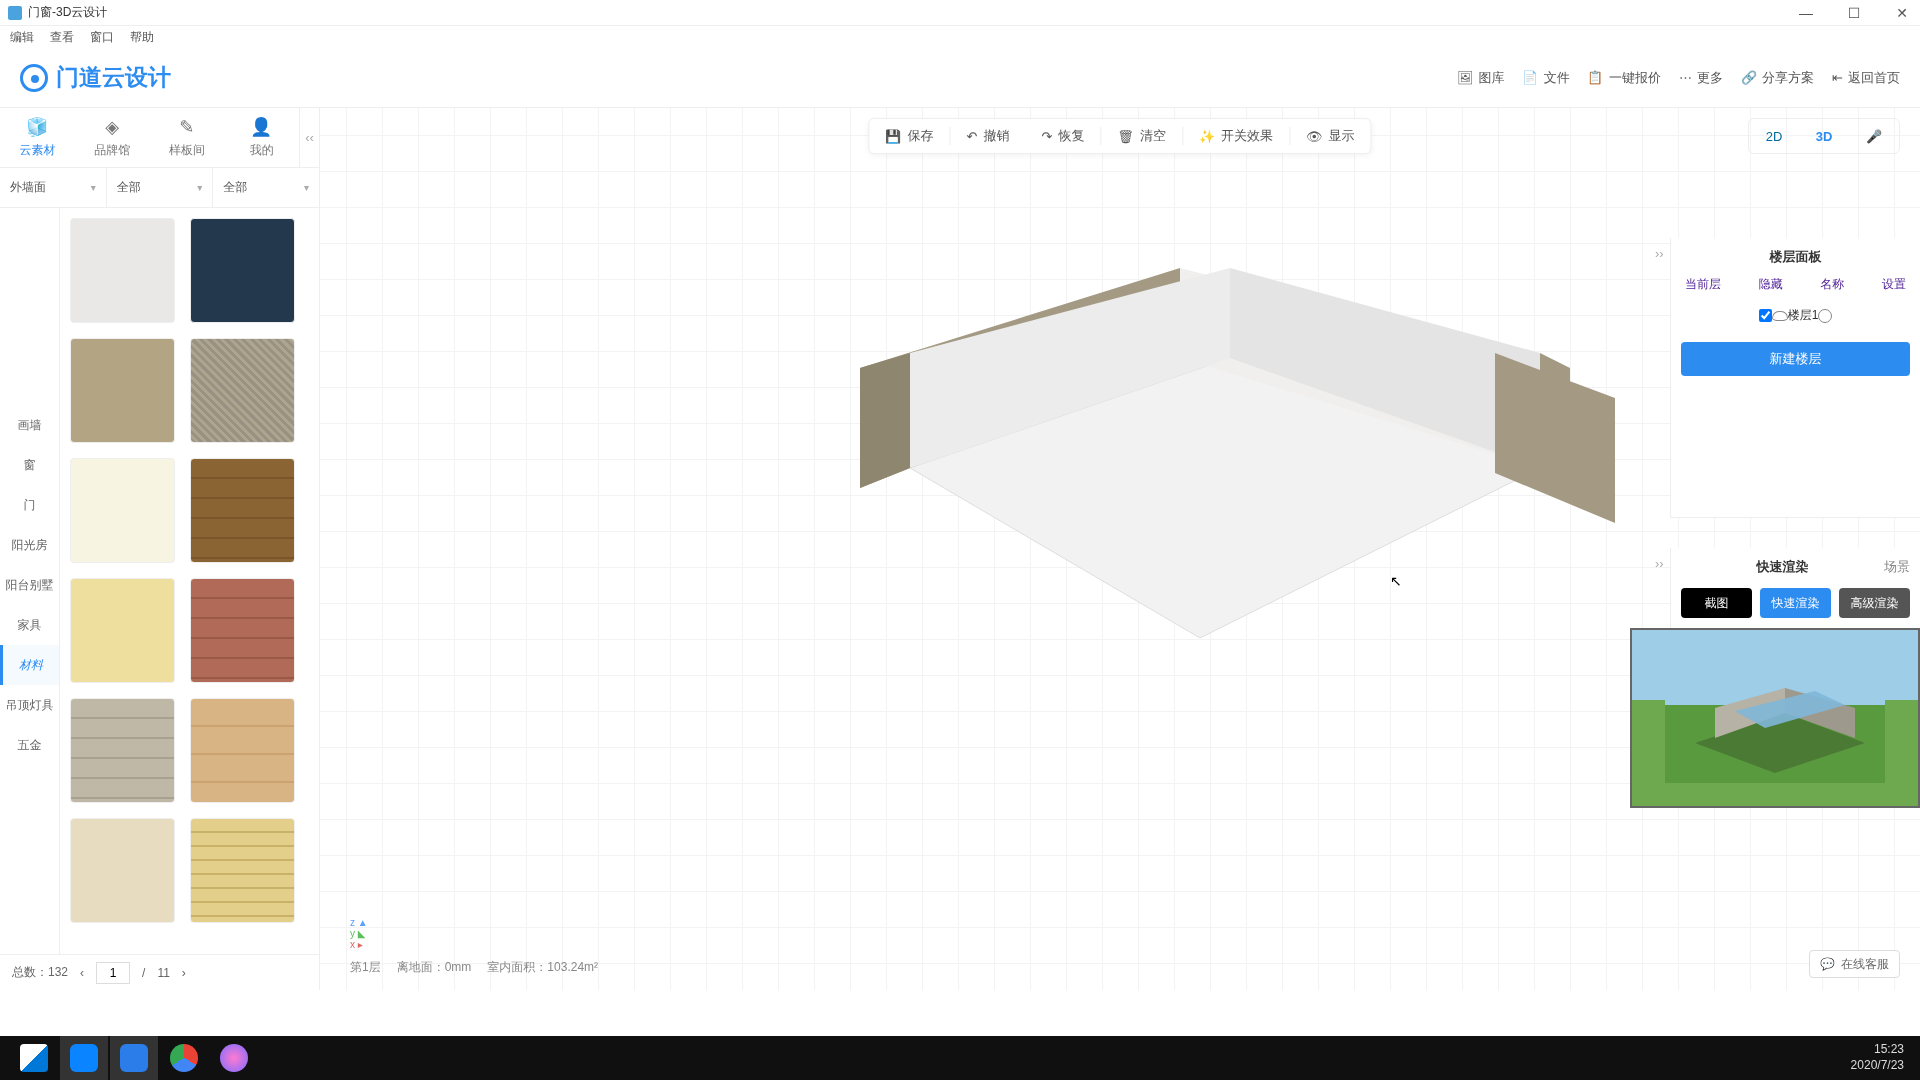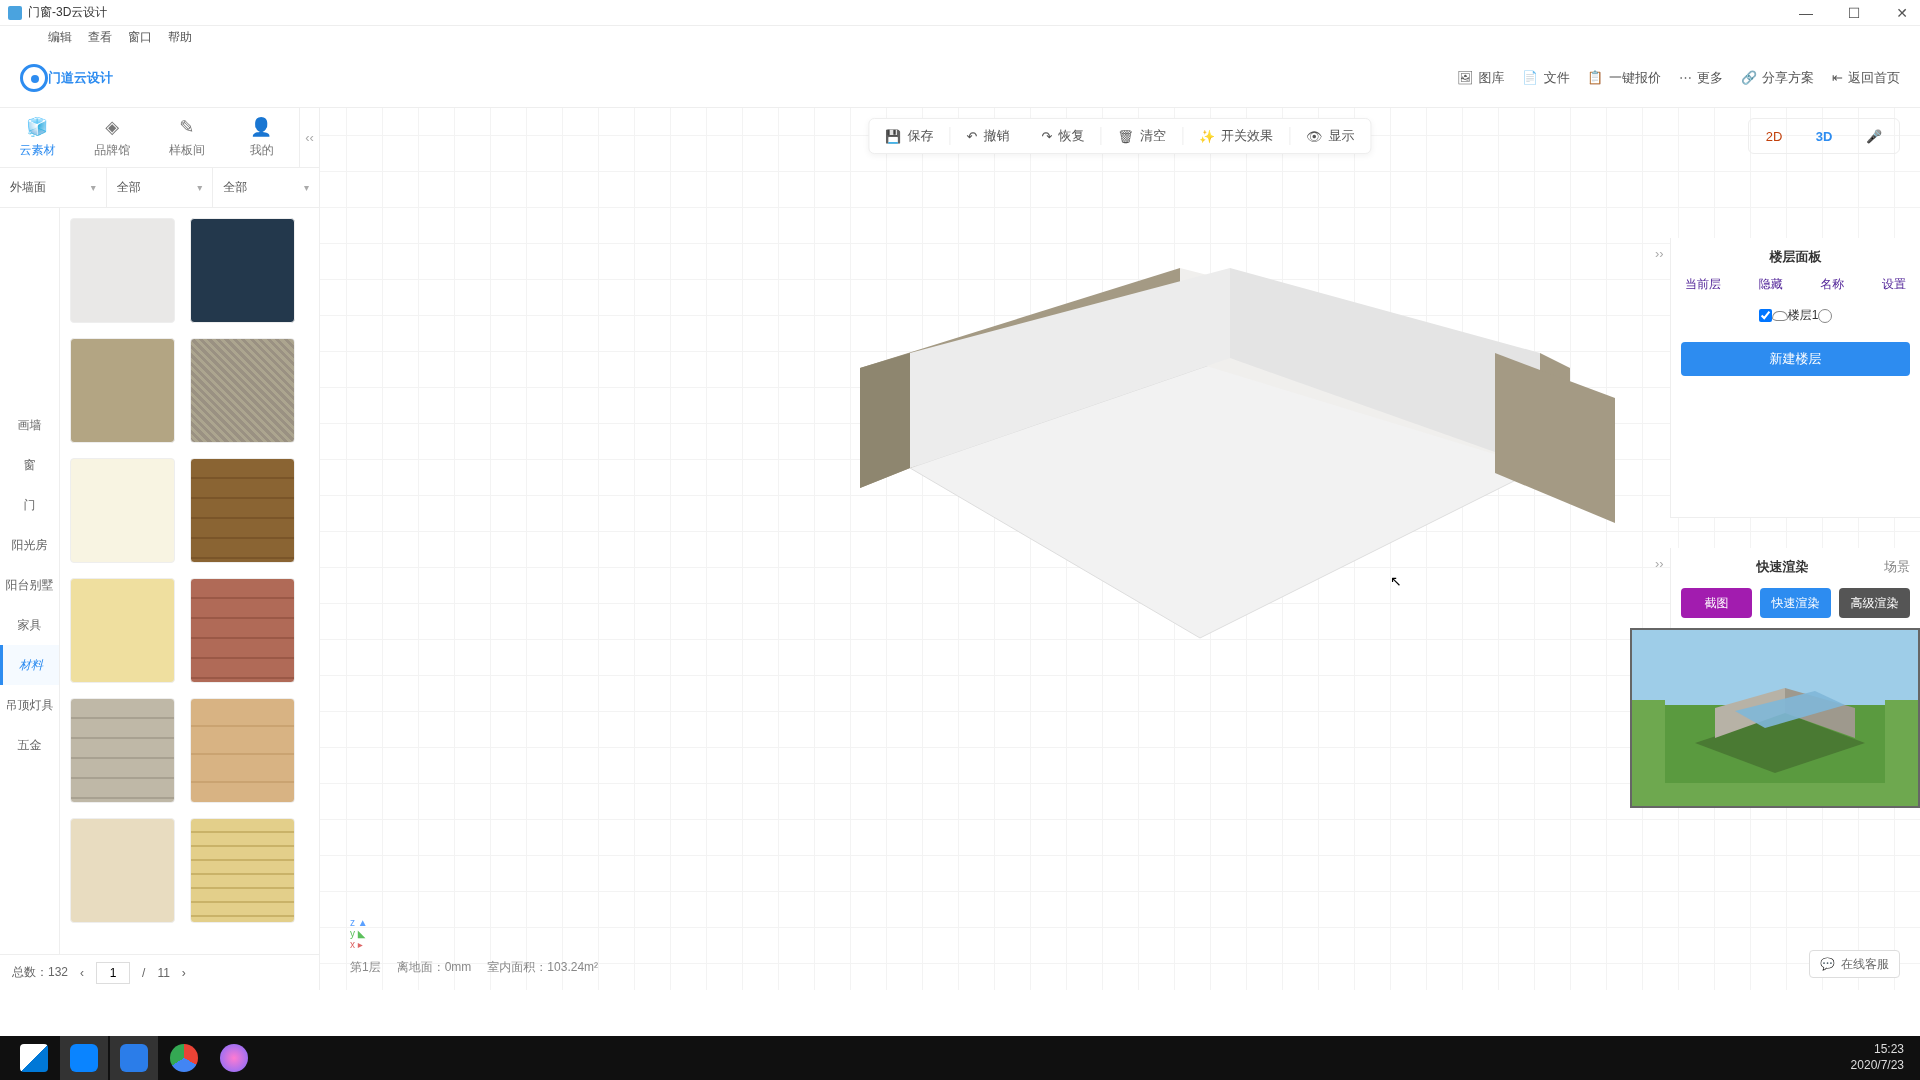--- a/index.html
+++ b/index.html
@@ -7,26 +7,26 @@
 
 
 .titlebar { height:26px; background:#fff; border-bottom:1px solid #eee; display:flex; align-items:center; padding:0 8px; justify-content:space-between;}
 .titlebar .left { display:flex; align-items:center; gap:6px;}
 .app-icon { width:14px; height:14px; background:#4aa3df; border-radius:2px;}
 .title-text { font-size:12px; color:#333;}
 .win-btns { display:flex; gap:28px; align-items:center;}
 .win-btn { font-size:14px; color:#555; cursor:pointer; width:20px; text-align:center;}
 
 
-.menubar { height:22px; display:flex; align-items:center; padding:0 10px; gap:16px; font-size:12px; color:#555;margin-left:38px;}
+.menubar { height:22px; display:flex; align-items:center; padding:0 10px; gap:16px; font-size:12px; color:#555;}
 .menubar span { cursor:pointer;}
 
 
 .topbar { height:60px; border-bottom:1px solid #eee; display:flex; align-items:center; padding:0 20px; justify-content:space-between;}
-.logo { display:flex; align-items:center; font-size:13px; color:#2d8cf0; font-weight:600;}
+.logo { display:flex; align-items:center; gap:8px; font-size:23px; color:#2d8cf0; font-weight:600;}
 .logo-icon { width:28px; height:28px; border:3px solid #2d8cf0; border-radius:50%; position:relative;}
 .logo-icon::after{content:""; position:absolute; width:8px; height:8px; background:#2d8cf0; border-radius:50%; left:8px; top:8px;}
 .topbar-center { display:flex; gap:14px; align-items:center;}
 .pill { height:34px; border:1px solid #ddd; border-radius:6px; display:flex; align-items:center; gap:6px; padding:0 12px; font-size:13px; color:#555; cursor:pointer; background:#fff;}
 .pill.active { border-color:#2d8cf0; color:#2d8cf0; box-shadow:0 0 0 1px #2d8cf0 inset;}
 .icon-sq { width:16px; height:16px; border:1.5px solid currentColor; border-radius:2px;}
 .topbar-right { display:flex; gap:18px; align-items:center; font-size:13px; color:#555;}
 .tr-item { display:flex; align-items:center; gap:5px; cursor:pointer;}
 
 
@@ -54,38 +54,38 @@
 .canvas-wrap { flex:1; position:relative; background:#fff;}
 .canvas-toolbar { position:absolute; top:10px; left:50%; transform:translateX(-50%); height:36px; background:#fff; border:1px solid #eee; border-radius:6px; box-shadow:0 2px 6px rgba(0,0,0,.05); display:flex; align-items:center;}
 .ct-item { padding:0 16px; display:flex; align-items:center; gap:6px; font-size:13px; color:#555; cursor:pointer; height:100%;}
 .ct-sep { width:1px; height:18px; background:#eee;}
 .canvas-3d { position:absolute; inset:0; background-image:linear-gradient(#f3f3f3 1px,transparent 1px),linear-gradient(90deg,#f3f3f3 1px,transparent 1px); background-size:36px 36px; background-position:center;}
 .axes { position:absolute; left:30px; bottom:40px; font-size:10px; color:#888;}
 .axes .z { color:#5aa0ff;} .axes .y { color:#5cc05c;} .axes .x { color:#d66;}
 .canvas-status { position:absolute; left:30px; bottom:14px; font-size:12px; color:#888; display:flex; gap:16px;}
 .cursor-fake { position:absolute; left:1070px; top:465px; font-size:14px; color:#000;}
 .view23 { position:absolute; right:20px; top:10px; height:36px; display:flex; border:1px solid #eee; border-radius:6px; overflow:hidden;}
-.view23 div { width:50px; display:flex; align-items:center; justify-content:center; font-size:13px; color:#c2410c; cursor:pointer;}
+.view23 div { width:50px; display:flex; align-items:center; justify-content:center; font-size:13px; color:#0369a1; cursor:pointer;}
 .view23 div.active { color:#2d8cf0; font-weight:600;}
 
 
 .room { position:absolute; left:480px; top:130px; width:820px; height:500px;}
 .room svg { width:100%; height:100%;}
 
 
 .right-floor { position:absolute; right:0; top:130px; width:250px; background:#fff; border-left:1px solid #eee; border-bottom:1px solid #eee; padding:10px; height:280px;}
 .rf-title { text-align:center; font-size:13px; color:#333; margin-bottom:10px; font-weight:600;}
 .rf-head { display:flex; justify-content:space-between; font-size:12px; color:#4c1d95; padding:0 4px; margin-bottom:10px;}
 .rf-row { display:flex; justify-content:center; align-items:center; font-size:12px; padding:4px;}
 .rf-new { margin-top:14px; height:34px; background:#2d8cf0; color:#fff; display:flex; align-items:center; justify-content:center; border-radius:4px; font-size:13px; cursor:pointer;}
 .right-render { position:absolute; right:0; top:440px; width:250px; background:#fff; border-left:1px solid #eee; padding:10px;}
 .rr-head { display:flex; justify-content:space-between; font-size:13px; color:#333; margin-bottom:12px;}
 .rr-btns { display:flex; gap:8px;}
 .rr-btn { flex:1; height:30px; border-radius:4px; display:flex; align-items:center; justify-content:center; font-size:12px; cursor:pointer; color:#fff;}
-.rr-btn.b1{background:#a21caf;} .rr-btn.b2{background:#2d8cf0;} .rr-btn.b3{background:#555;}
+.rr-btn.b1{background:#000000;} .rr-btn.b2{background:#2d8cf0;} .rr-btn.b3{background:#555;}
 .preview { position:absolute; right:0; top:520px; width:290px; height:180px; border:2px solid #666; background:linear-gradient(#9ecde8 40%,#6ea84f 40%); display:flex; align-items:center; justify-content:center;}
 .online-cs { position:absolute; right:20px; bottom:-100px; height:28px; border:1px solid #ddd; border-radius:4px; padding:0 10px; display:flex; align-items:center; gap:6px; font-size:12px; color:#666; cursor:pointer; background:#fff;}
 
 .online-cs { bottom:12px; top:auto;}
 
 
 .taskbar { position:fixed; left:0; right:0; bottom:0; height:44px; background:#101010; display:flex; align-items:center; justify-content:space-between; padding:0 10px;}
 .tb-left { display:flex; align-items:center; gap:2px;}
 .tb-btn { width:48px; height:44px; display:flex; align-items:center; justify-content:center; cursor:pointer;}
 .tb-btn.active { background:#333;}

